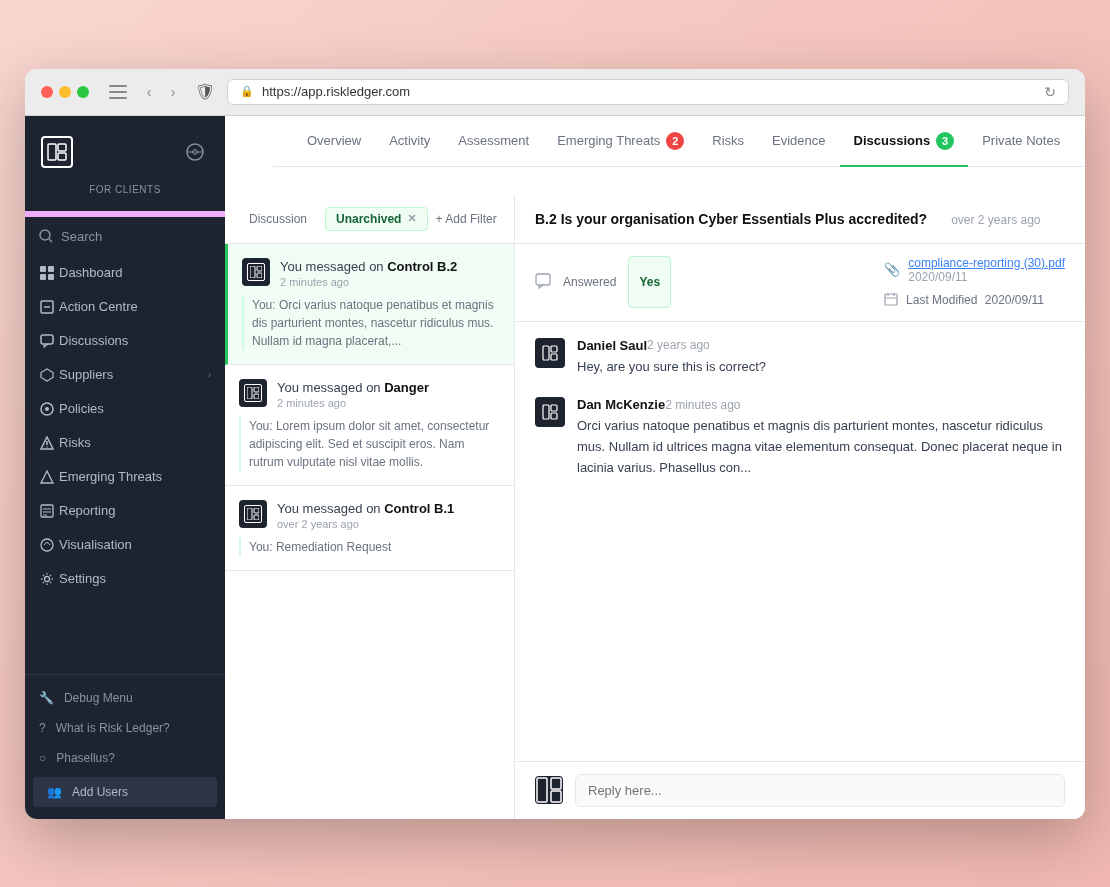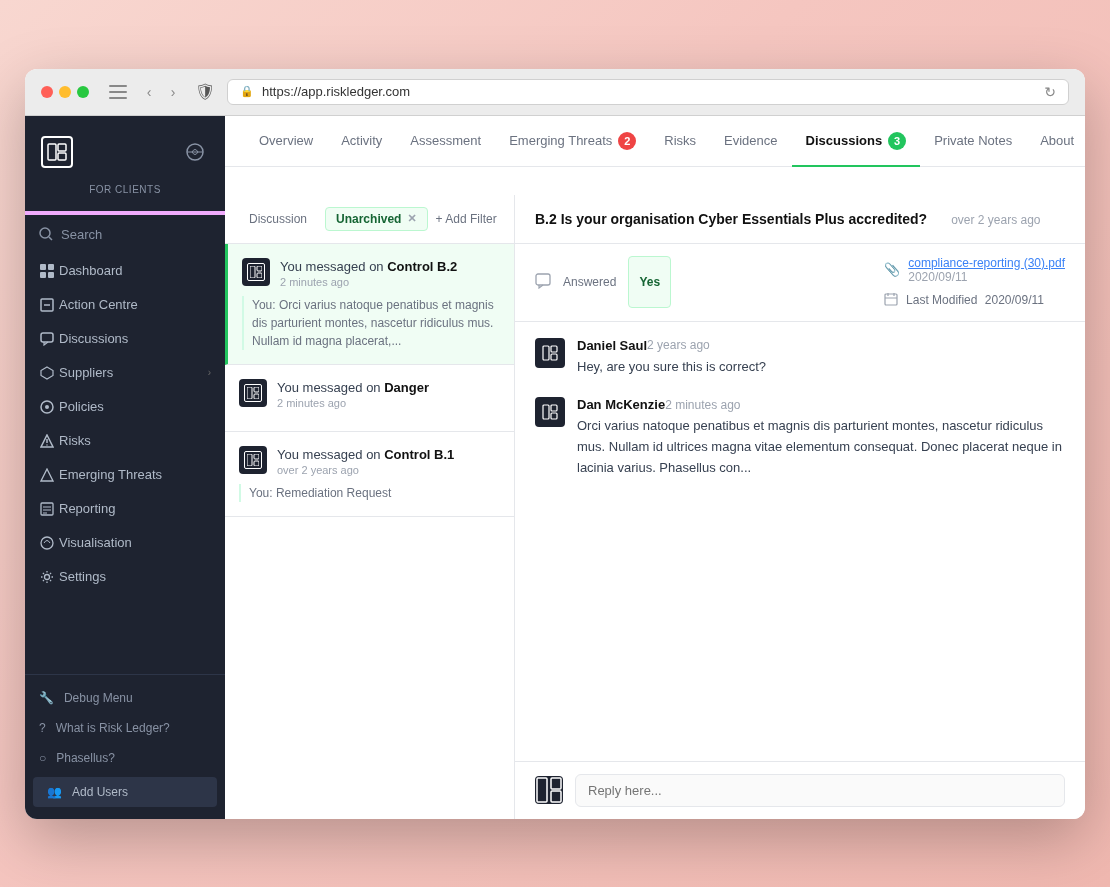--- a/index.html
+++ b/index.html
@@ -137,21 +137,21 @@
       color: #fff;
     }
 
     .sidebar-for-clients {
       font-size: 10px;
       color: #8892a4;
       text-transform: uppercase;
       letter-spacing: 0.5px;
       text-align: center;
       padding: 0 16px 16px;
-      border-bottom: 4px solid #f0abfc;
+      border-bottom: 6px solid #f0abfc;
     }
 
     .sidebar-switch-icon {
       width: 28px;
       height: 28px;
       display: flex;
       align-items: center;
       justify-content: center;
       color: #8892a4;
       font-size: 16px;
@@ -225,20 +225,21 @@
       background: #fff;
       overflow: hidden;
     }
 
     .tab-bar {
       display: flex;
       border-bottom: 1px solid #e5e7eb;
       padding: 0 20px;
       flex-shrink: 0;
       background: #fff;
+      margin-left: 48px;
     }
 
     .tab-item {
       padding: 16px 14px;
       font-size: 13px;
       color: #6b7280;
       cursor: pointer;
       position: relative;
       white-space: nowrap;
       display: flex;
@@ -862,20 +863,23 @@
                     </svg>
                   </div>
                 </div>
                 <div class="discussion-meta">
                   <div class="discussion-title">
                     You messaged on <strong>Danger</strong>
                   </div>
                   <div class="discussion-time">2 minutes ago</div>
                 </div>
               </div>
+              <div class="discussion-preview">
+                You: Lorem ipsum dolor sit amet, consectetur adipiscing elit. Sed et suscipit eros. Nam rutrum vulputate nisl vitae mollis.
+              </div>
             </div>
 
             <div class="discussion-item">
               <div class="discussion-item-header">
                 <div class="discussion-avatar">
                   <div class="discussion-avatar-inner">
                     <svg width="12" height="12" viewBox="0 0 12 12" fill="none">
                       <rect x="0" y="0" width="5" height="12" rx="1" stroke="white" stroke-width="1" fill="none"></rect>
                       <rect x="7" y="0" width="5" height="5" rx="1" stroke="white" stroke-width="1" fill="none"></rect>
                       <rect x="7" y="7" width="5" height="5" rx="1" stroke="white" stroke-width="1" fill="none"></rect>

